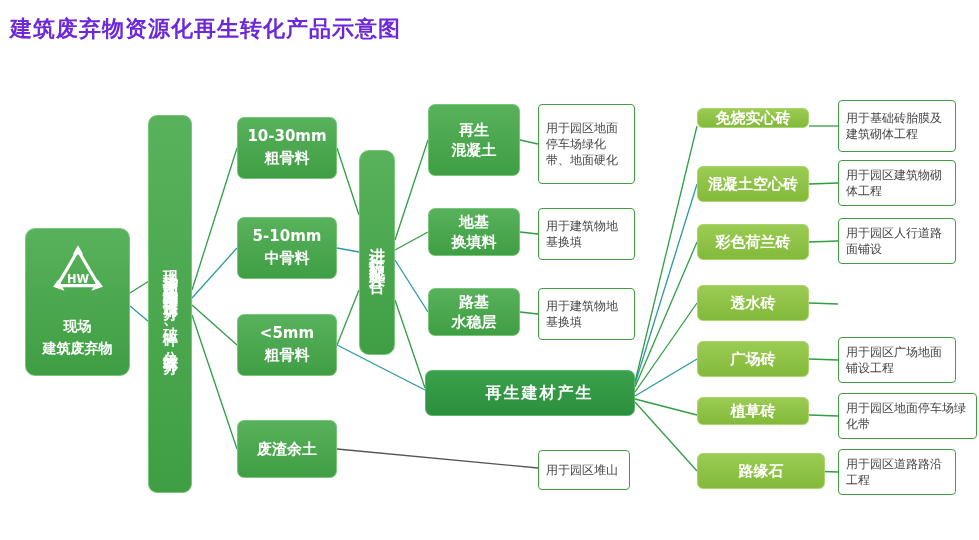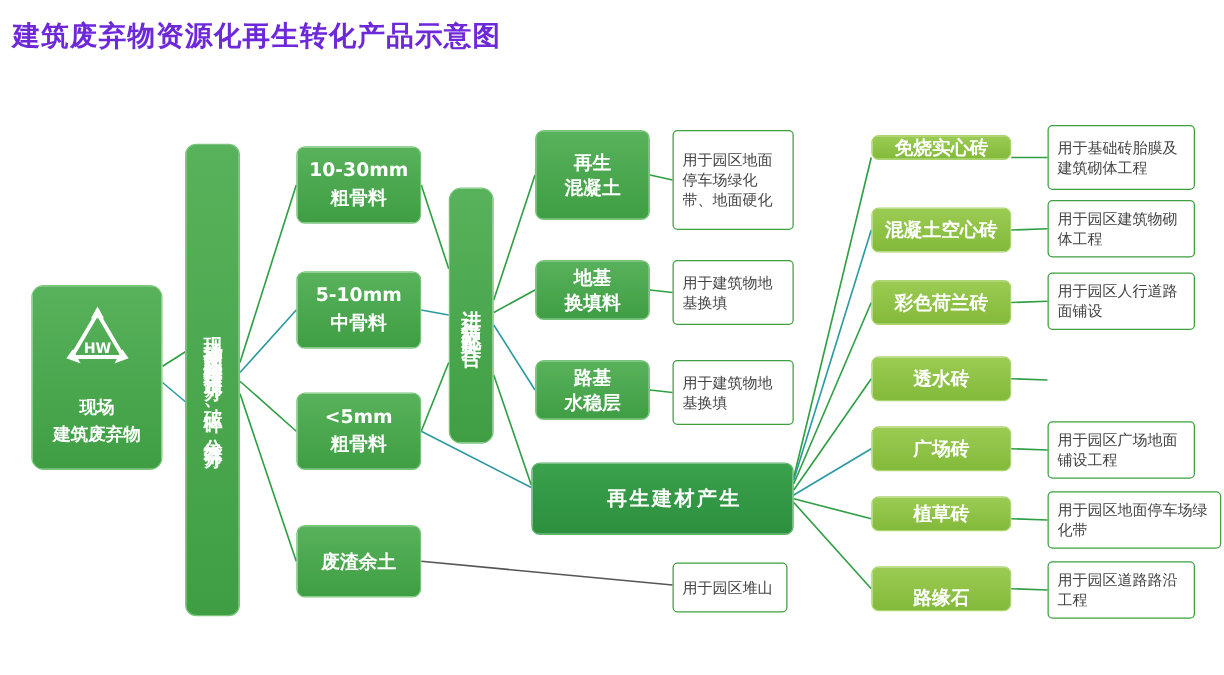--- a/index.html
+++ b/index.html
@@ -29,32 +29,32 @@
   .stage1{left:148px;top:115px;width:44px;height:378px;border-radius:9px;}
   .agg0{left:237px;top:117px;width:100px;height:62px;}
   .agg1{left:237px;top:217px;width:100px;height:62px;}
   .agg2{left:237px;top:314px;width:100px;height:62px;}
   .agg3{left:237px;top:420px;width:100px;height:58px;font-weight:bold;font-size:15px;}
   .mix{left:359px;top:150px;width:36px;height:205px;border-radius:10px;}
   .use0{left:428px;top:104px;width:92px;height:72px;}
   .use1{left:428px;top:208px;width:92px;height:48px;}
   .use2{left:428px;top:288px;width:92px;height:48px;}
   .use0 .multiline,.use1 .multiline,.use2 .multiline{line-height:1.35;}
-  .header{left:425px;top:370px;width:210px;height:58px;font-weight:bold;font-size:16px;letter-spacing:2px;padding-left:19px;}
+  .header{left:425px;top:370px;width:210px;height:46px;font-weight:bold;font-size:16px;letter-spacing:2px;padding-left:19px;}
   .d0{left:538px;top:104px;width:97px;height:80px;}
   .d1{left:538px;top:208px;width:97px;height:52px;}
   .d2{left:538px;top:288px;width:97px;height:52px;}
   .dwaste{left:538px;top:450px;width:92px;height:40px;}
   .p0{left:697px;top:108px;width:112px;height:20px;}
   .p1{left:697px;top:166px;width:112px;height:36px;}
   .p2{left:697px;top:224px;width:112px;height:36px;}
   .p3{left:697px;top:285px;width:112px;height:36px;font-family:Liberation Mono, monospace;}
   .p4{left:697px;top:341px;width:112px;height:36px;}
   .p5{left:697px;top:397px;width:112px;height:28px;}
-  .p6{left:697px;top:453px;width:112px;height:36px;align-items:flex-end;}
+  .p6{left:697px;top:453px;width:128px;height:36px;}
   .pd0{left:838px;top:100px;width:118px;height:52px;}
   .pd1{left:838px;top:160px;width:118px;height:46px;}
   .pd2{left:838px;top:218px;width:118px;height:46px;}
   .pd3{left:838px;top:278px;width:118px;height:52px;}
   .pd4{left:838px;top:337px;width:118px;height:46px;}
   .pd5{left:838px;top:393px;width:139px;height:46px;}
   .pd6{left:838px;top:449px;width:118px;height:46px;}
 </style>
 </head>
 <body>

